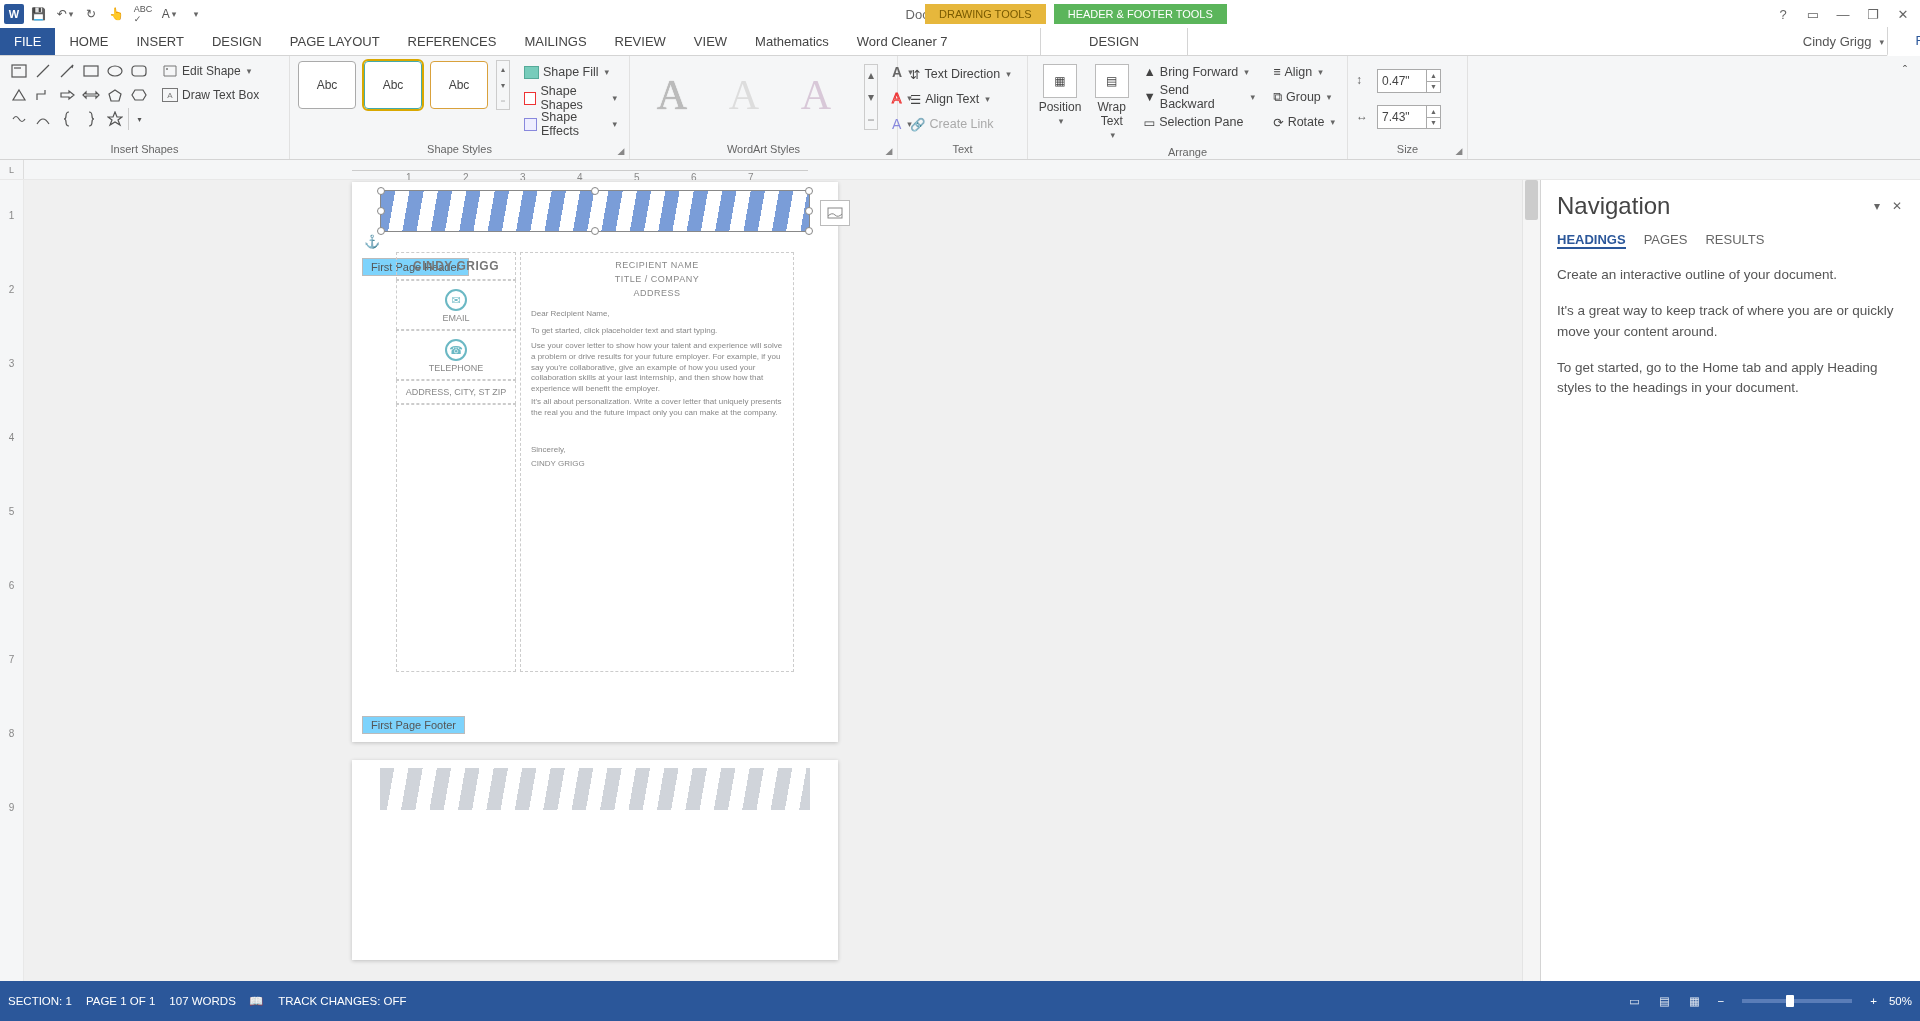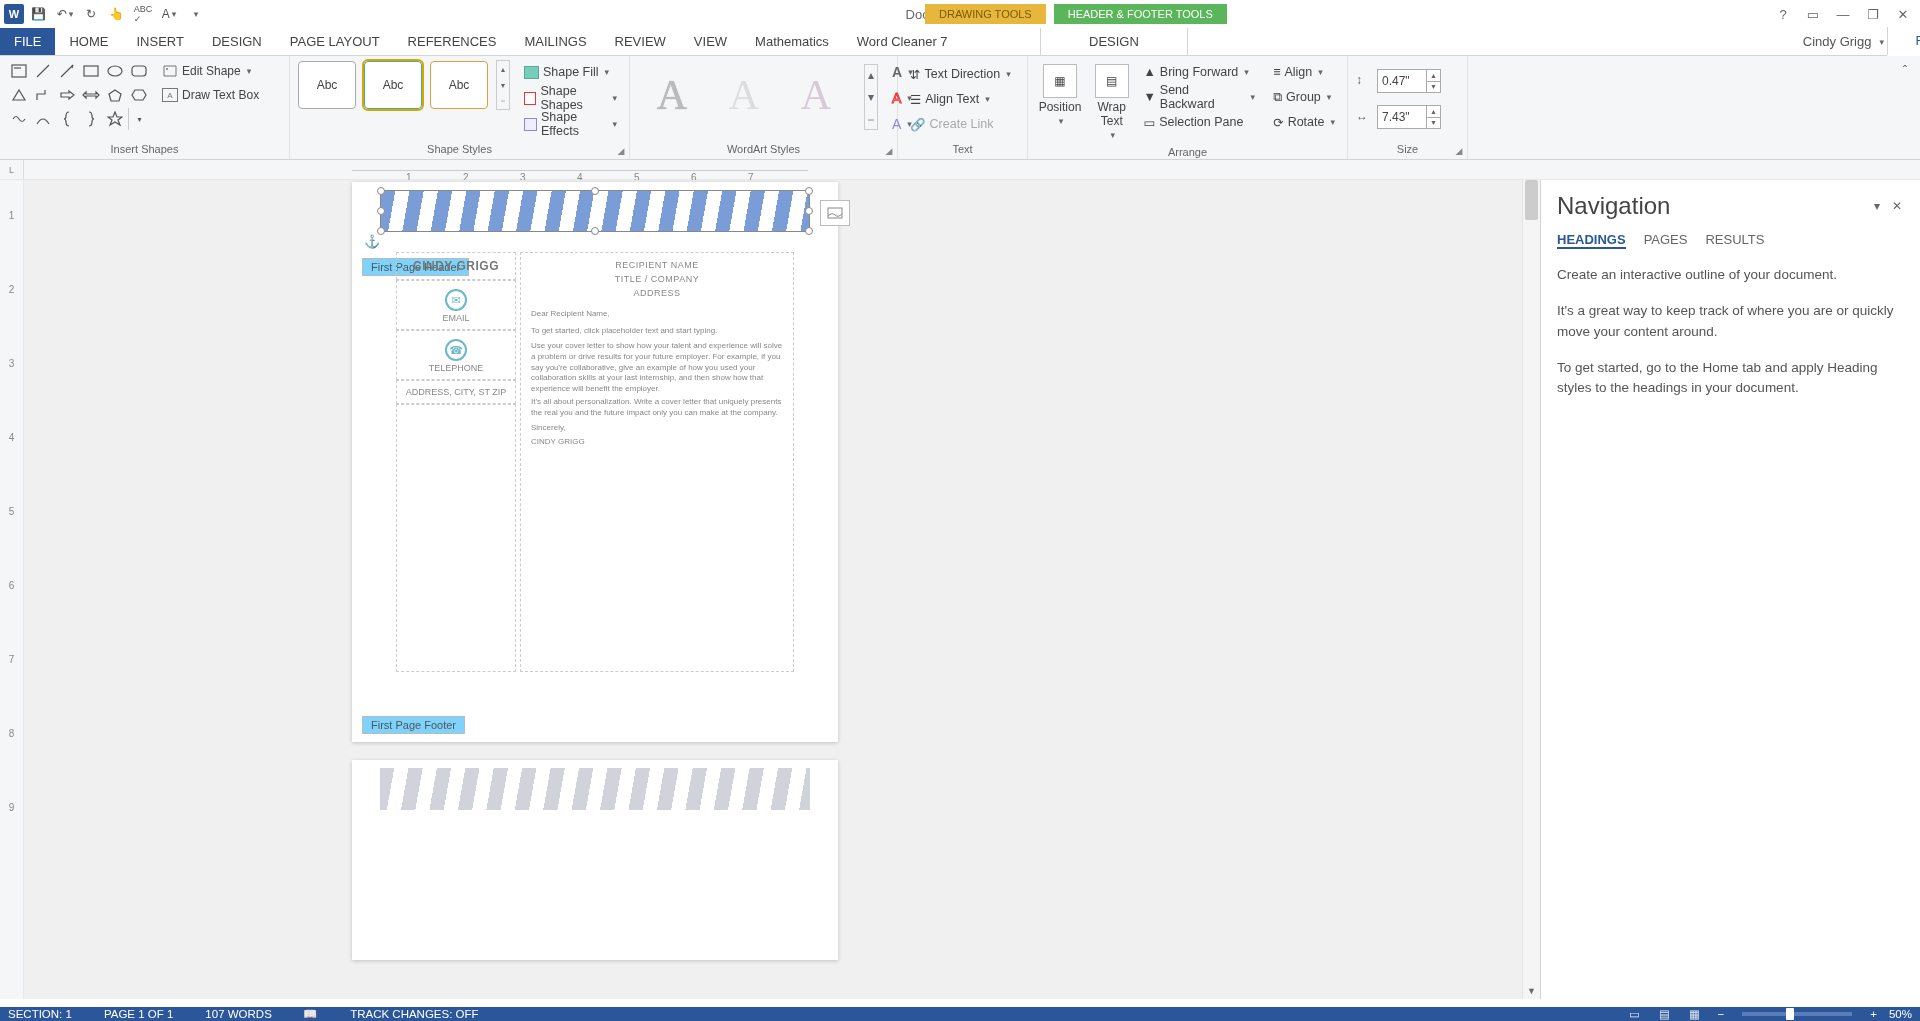--- a/index.html
+++ b/index.html
@@ -125,21 +125,21 @@
 .nav-title{font-size:24px; font-weight:300; color:#444; flex:1;}
 .nav-close{cursor:pointer; color:#666; font-size:12px; padding:2px;}
 .nav-search{border:1px solid #aaa; height:30px; display:flex; align-items:center; padding:0 8px; margin-bottom:12px;}
 .nav-search input{border:none; outline:none; flex:1; font-size:13px; color:#888;}
 .nav-tabs{display:flex; gap:18px; margin-bottom:16px;}
 .nav-tab{font-size:13px; color:#666; cursor:pointer;}
 .nav-tab.active{color:#2b579a; font-weight:600; border-bottom:2px solid #2b579a;}
 .nav-body p{font-size:13.5px; color:#555; line-height:1.5; margin-bottom:16px;}
 
 
-.statusbar{position:fixed; bottom:0; left:0; right:0; height:14px; background:#2b579a; color:#fff; display:flex; align-items:center; font-size:11.5px; padding:0 8px; gap:32px;}
+.statusbar{position:fixed; bottom:0; left:0; right:0; height:40px; background:#2b579a; color:#fff; display:flex; align-items:center; font-size:11.5px; padding:0 8px; gap:14px;}
 .status-item{cursor:pointer;}
 .status-right{margin-left:auto; display:flex; align-items:center; gap:8px;}
 .view-btn{width:22px; height:18px; display:flex; align-items:center; justify-content:center; cursor:pointer; opacity:0.85;}
 .zoom-slider{width:110px; height:4px; background:#5a7db8; position:relative; margin:0 6px;}
 .zoom-thumb{position:absolute; left:40%; top:-4px; width:8px; height:12px; background:#fff; border-radius:1px; cursor:pointer;}
 .zoom-btn{cursor:pointer; padding:0 4px;}
 
 .drop{font-size:9px; color:#666; margin-left:2px;}
 </style>
 </head>
@@ -546,21 +546,21 @@
           <div class="cell-box" style="flex:1"></div>
         </div>
         <div class="doc-right">
           <div class="rhead">RECIPIENT NAME</div>
           <div class="rhead">TITLE / COMPANY</div>
           <div class="rhead" style="margin-bottom:10px">ADDRESS</div>
           <div>Dear Recipient Name,</div>
           <div style="margin-top:6px">To get started, click placeholder text and start typing.</div>
           <div style="margin-top:4px">Use your cover letter to show how your talent and experience will solve a problem or drive results for your future employer. For example, if you say you're collaborative, give an example of how you used your collaboration skills at your last internship, and then show how that experience will benefit the employer.</div>
           <div style="margin-top:2px">It's all about personalization. Write a cover letter that uniquely presents the real you and the future impact only you can make at the company.</div>
-          <div style="margin-top:4px">Sincerely,</div>
+          <div style="margin-top:26px">Sincerely,</div>
           <div style="margin-top:4px">CINDY GRIGG</div>
         </div>
       </div>
 
       <div class="hdr-tag" style="left:10px; bottom:8px">First Page Footer</div>
     </div>
 
     <div class="page page2">
       <div style="position:absolute; left:28px; top:8px; width:430px; height:42px; background:repeating-linear-gradient(100deg,#d0d4da 0 14px,#fff 14px 28px);"></div>
     </div>

